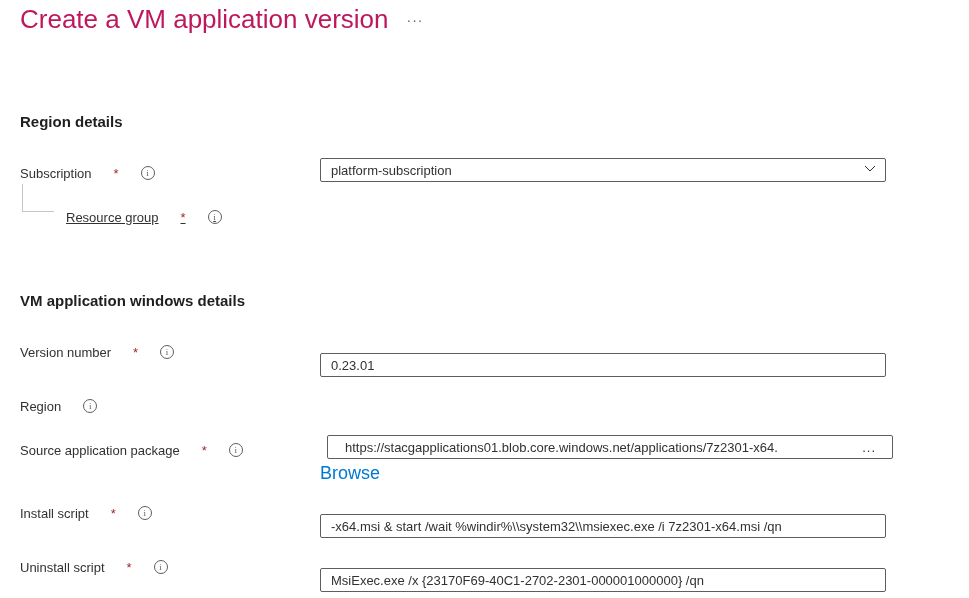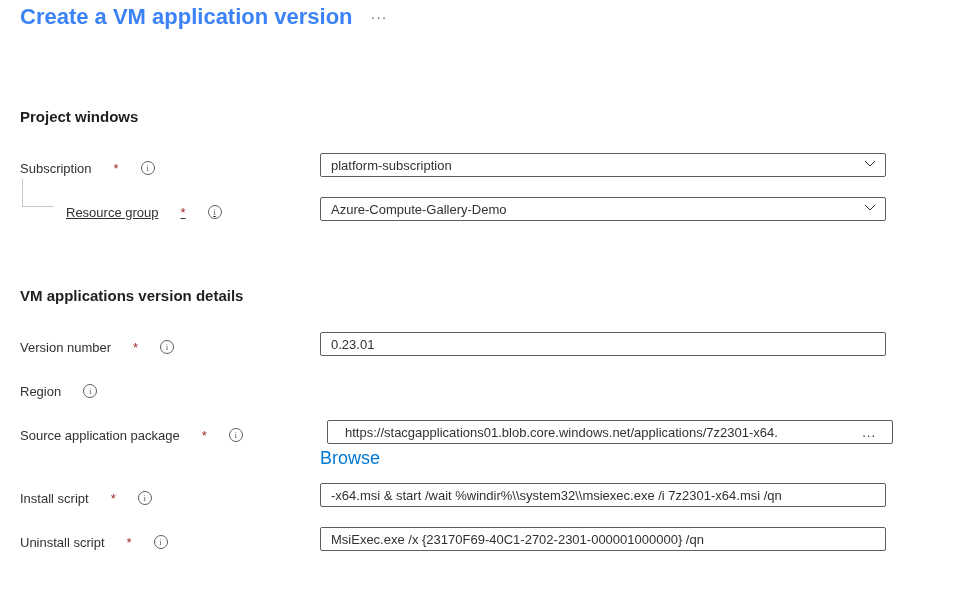--- a/index.html
+++ b/index.html
@@ -10,23 +10,23 @@
       background: #ffffff;
       padding: 4px 20px 20px 20px;
     }
     .page-title-row {
       display: flex;
       align-items: center;
       gap: 18px;
       margin-bottom: 78px;
     }
     .page-title {
-      font-size: 22px;
-      font-weight: 700;
-      color: #3b82f6;
+      font-size: 26px;
+      font-weight: 400;
+      color: #be185d;
     }
     .more-dots {
       color: #605e5c;
       font-size: 14px;
       letter-spacing: 1px;
       cursor: pointer;
       line-height: 1;
     }
     .section-heading {
       font-size: 15px;
@@ -121,20 +121,21 @@
       transform: translateY(-50%);
       color: #323130;
       font-size: 13px;
       letter-spacing: 1px;
       pointer-events: none;
       background: #fff;
       padding-left: 4px;
     }
     .text-input {
       cursor: text;
+      margin-top: 16px;
     }
     input.text-input {
       outline: none;
     }
     .link {
       color: #0078d4;
       font-size: 18px;
       margin-top: 4px;
       cursor: pointer;
       width: fit-content;
@@ -155,21 +156,21 @@
   </style>
 </head>
 <body>
 
 <div class="page-title-row">
   <h1 class="page-title">Create a VM application version</h1>
   <span class="more-dots">···</span>
 </div>
 
 <div>
-  <h2 class="section-heading">Project windows</h2>
+  <h2 class="section-heading">Region details</h2>
 
   <div class="form-row">
     <div class="label-col">
       <span>Subscription</span>
       <span class="req">*</span>
       <span class="info-icon">i</span>
     </div>
     <div class="control-col">
       <div class="select-wrapper">
         <div class="select">
@@ -184,39 +185,27 @@
     </div>
   </div>
 
   <div class="form-row indented">
     <div class="elbow"></div>
     <div class="label-col">
       <span>Resource group</span>
       <span class="req">*</span>
       <span class="info-icon">i</span>
     </div>
-    <div class="control-col">
-      <div class="select-wrapper">
-        <div class="select">
-          <span>Azure-Compute-Gallery-Demo</span>
-        </div>
-        <span class="chev">
-          <svg class="chev-svg" viewBox="0 0 12 12">
-              <path d="M1 3.5 L6 8.5 L11 3.5" fill="none" stroke="#323130" stroke-width="1"></path>
-            </svg>
-        </span>
-      </div>
-    </div>
   </div>
 </div>
 
 <div class="section-gap"></div>
 
 <div>
-  <h2 class="section-heading">VM applications version details</h2>
+  <h2 class="section-heading">VM application windows details</h2>
 
   <div class="form-row">
     <div class="label-col">
       <span>Version number</span>
       <span class="req">*</span>
       <span class="info-icon">i</span>
     </div>
     <div class="control-col">
       <input type="text" class="text-input" value="0.23.01" style="">
     </div>

